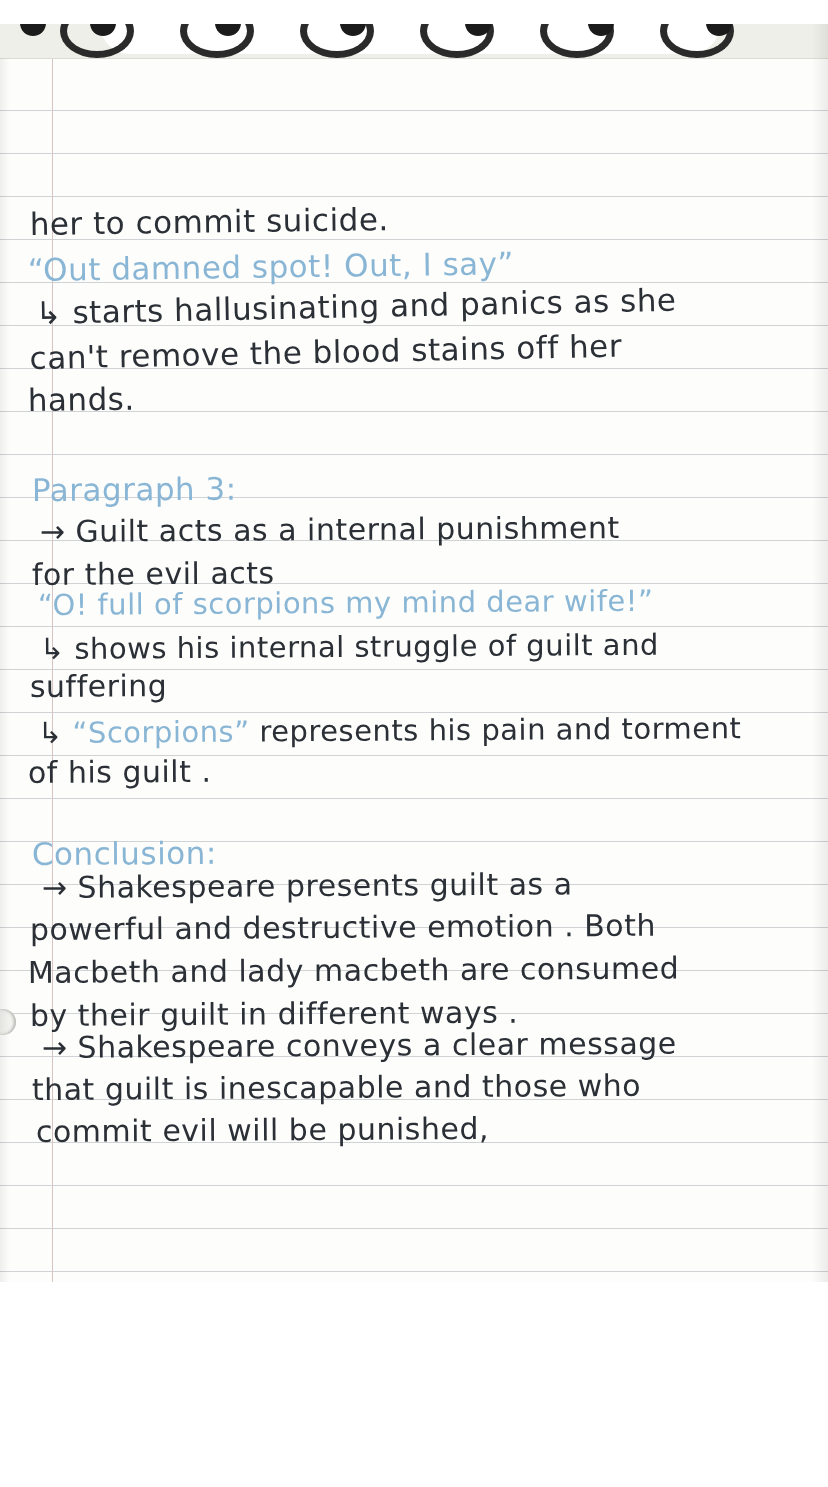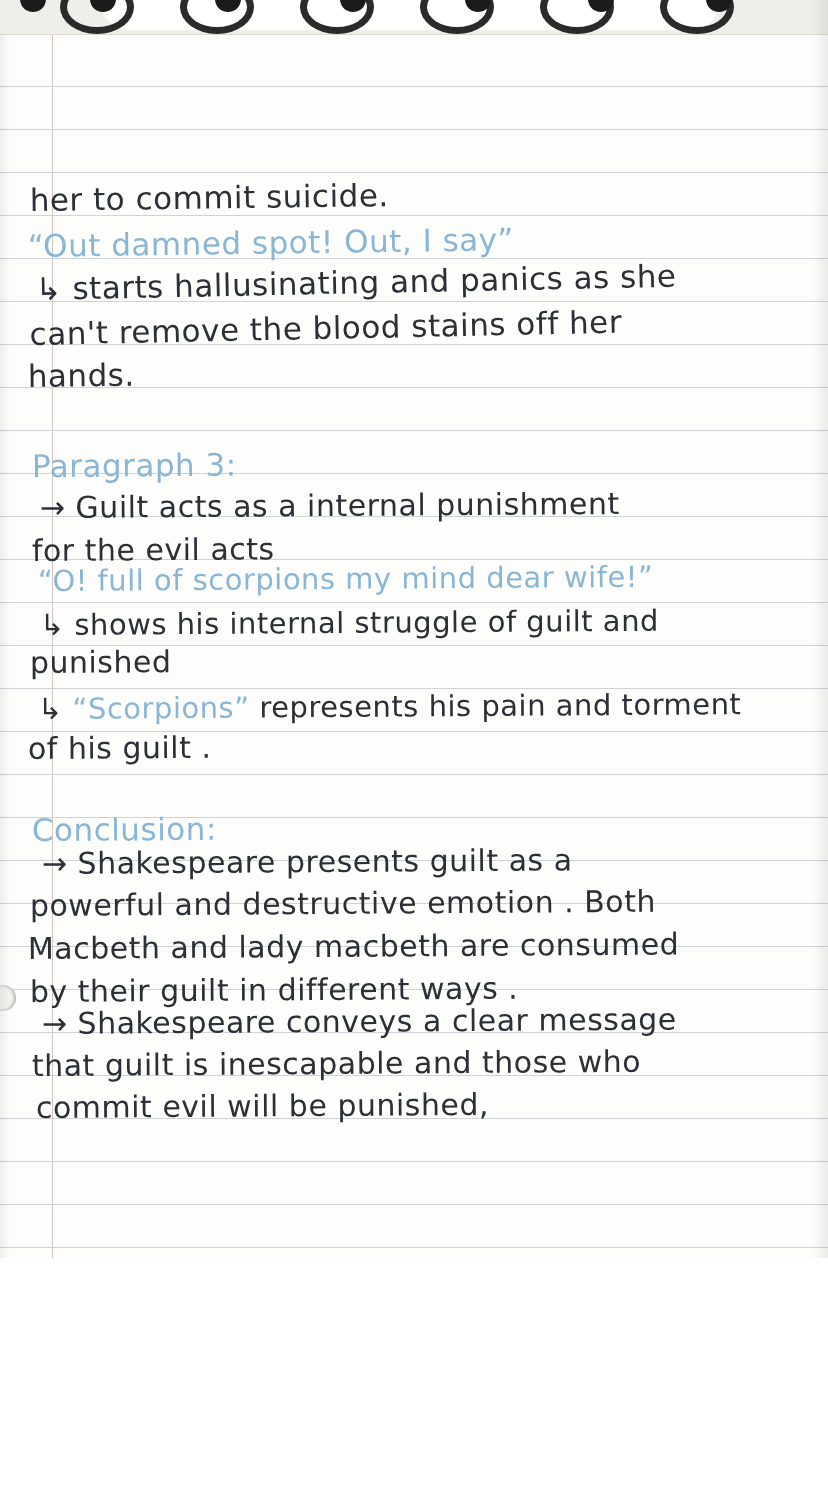--- a/index.html
+++ b/index.html
@@ -7,20 +7,21 @@
     padding: 0;
     background: #ffffff;
   }
   #page {
     position: relative;
     width: 828px;
     height: 1258px;
     overflow: hidden;
     background: #fdfdfb;
     font-family: "DejaVu Sans", sans-serif;
+    margin-top: 24px;
   }
 
   
   .paper-top {
     position: absolute;
     left: 0; top: 0;
     width: 828px; height: 34px;
     background: #efefe9;
     border-bottom: 1px solid #dedbd2;
   }
@@ -192,21 +193,21 @@
   <div class="hw ink-blue tilt3" style="left:32px; top:448px; font-size:31px;">Paragraph 3:</div>
 
   <div class="hw ink-black tilt3" style="left:40px; top:490px; font-size:30px;">→ Guilt acts as a internal punishment</div>
 
   <div class="hw ink-black tilt3" style="left:32px; top:533px; font-size:30px;">for the evil acts</div>
 
   <div class="hw ink-blue tilt3" style="left:38px; top:564px; font-size:29px;">“O! full of scorpions my mind dear wife!”</div>
 
   <div class="hw ink-black tilt3" style="left:40px; top:608px; font-size:29px;">↳ shows his internal struggle of guilt and</div>
 
-  <div class="hw ink-black tilt3" style="left:30px; top:645px; font-size:30px;">punished</div>
+  <div class="hw ink-black tilt3" style="left:30px; top:645px; font-size:30px;">suffering</div>
 
   <div class="hw tilt3" style="left:38px; top:692px; font-size:29px;">
     <span class="ink-black">↳</span>
     <span class="ink-blue">“Scorpions”</span>
     <span class="ink-black">represents his pain and torment</span>
   </div>
 
   <div class="hw ink-black tilt3" style="left:28px; top:731px; font-size:30px;">of his guilt .</div>
 
   <div class="hw ink-blue tilt3" style="left:32px; top:812px; font-size:31px;">Conclusion:</div>

